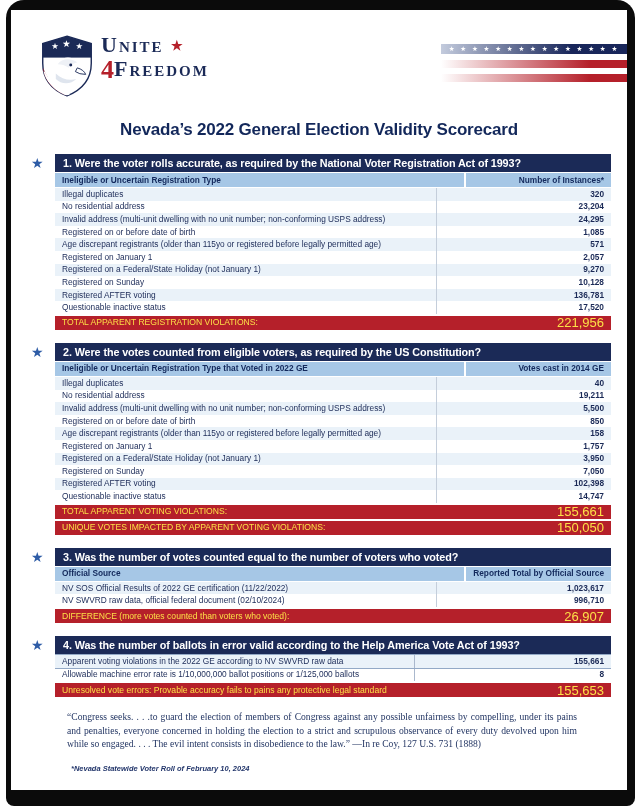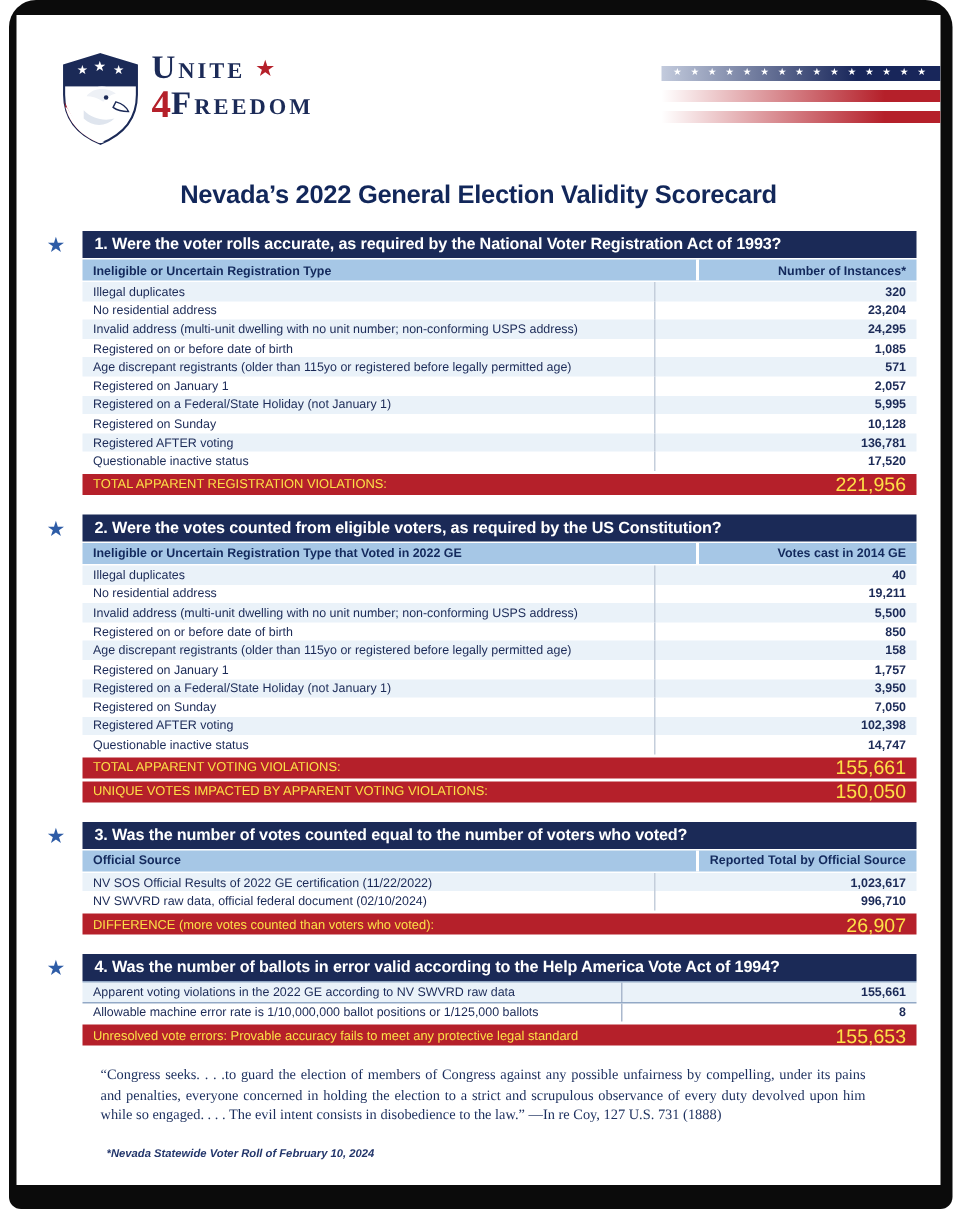--- a/index.html
+++ b/index.html
@@ -131,21 +131,21 @@
           <div class="trow b">
             <div class="tl" style="flex: 0 0 66%;">Age discrepant registrants (older than 115yo or registered before legally permitted age)</div>
             <div class="tv">571</div>
           </div>
           <div class="trow w">
             <div class="tl" style="flex: 0 0 66%;">Registered on January 1</div>
             <div class="tv">2,057</div>
           </div>
           <div class="trow b">
             <div class="tl" style="flex: 0 0 66%;">Registered on a Federal/State Holiday (not January 1)</div>
-            <div class="tv">5,995</div>
+            <div class="tv">9,270</div>
           </div>
           <div class="trow w">
             <div class="tl" style="flex: 0 0 66%;">Registered on Sunday</div>
             <div class="tv">10,128</div>
           </div>
           <div class="trow b">
             <div class="tl" style="flex: 0 0 66%;">Registered AFTER voting</div>
             <div class="tv">136,781</div>
           </div>
           <div class="trow w">
@@ -234,31 +234,31 @@
           </div>
           <div class="total">
             <div class="ttl" style="flex: 0 0 66%;">DIFFERENCE (more votes counted than voters who voted):</div>
             <div class="ttv">26,907</div>
           </div>
         </div>
       </section>
       <section class="qsec bordered">
         <span class="qstar">★</span>
         <div class="qbody">
-          <div class="qheader">4. Was the number of ballots in error valid according to the Help America Vote Act of 1994?</div>
+          <div class="qheader">4. Was the number of ballots in error valid according to the Help America Vote Act of 1993?</div>
           <div class="trow b">
             <div class="tl" style="flex: 0 0 62%;">Apparent voting violations in the 2022 GE according to NV SWVRD raw data</div>
             <div class="tv">155,661</div>
           </div>
           <div class="trow w">
             <div class="tl" style="flex: 0 0 62%;">Allowable machine error rate is 1/10,000,000 ballot positions or 1/125,000 ballots</div>
             <div class="tv">8</div>
           </div>
           <div class="total">
-            <div class="ttl" style="flex: 0 0 62%;">Unresolved vote errors: Provable accuracy fails to meet any protective legal standard</div>
+            <div class="ttl" style="flex: 0 0 62%;">Unresolved vote errors: Provable accuracy fails to pains any protective legal standard</div>
             <div class="ttv">155,653</div>
           </div>
         </div>
       </section>
     </div>
 
   <div class="quote"><span>“Congress seeks. . . .to guard the election of members of Congress against any possible unfairness by compelling, under its pains and penalties, everyone concerned in holding the election to a strict and scrupulous observance of every duty devolved upon him while so engaged. . . . The evil intent consists in disobedience to the law.”</span><span> —In re Coy, 127 U.S. 731 (1888)</span></div>
 
   <div class="footnote">*Nevada Statewide Voter Roll of February 10, 2024</div>
 

